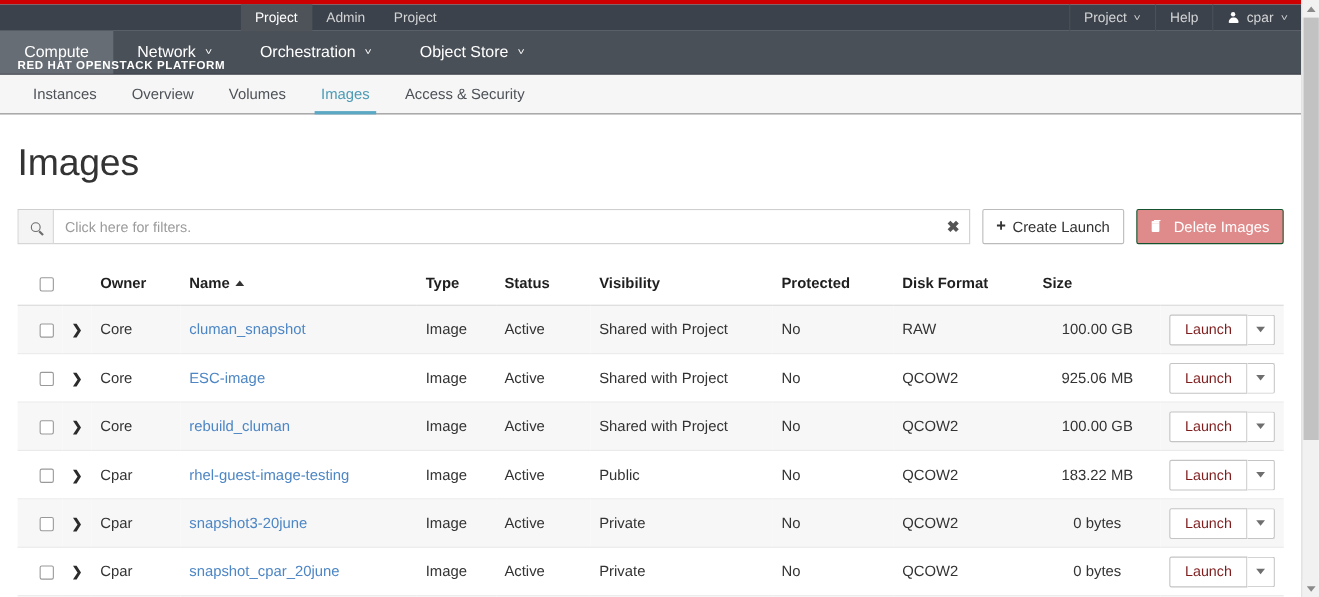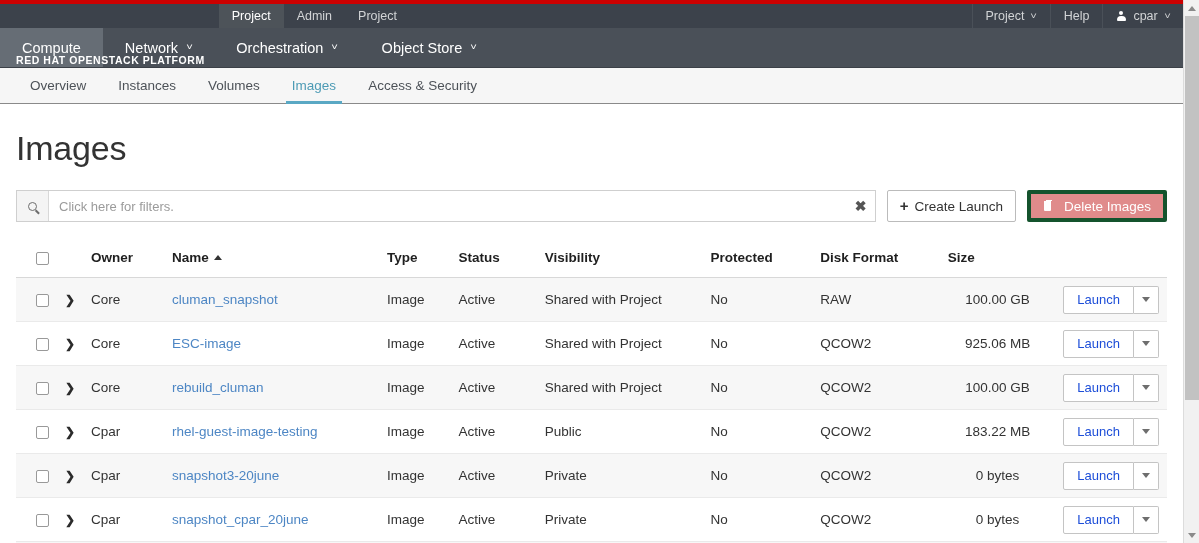--- a/index.html
+++ b/index.html
@@ -248,21 +248,21 @@
     font-family: "Liberation Sans", sans-serif;
   }
   .btn-default {
     background: #ffffff;
     border: 1px solid #bbbbbb;
     color: #333333;
     margin-left: 11px;
   }
   .btn-danger-disabled {
     background: #e08b8b;
-    border: 4px solid #14532d;
+    border: 1px solid #14532d;
     color: #ffffff;
     margin-left: 11px;
     gap: 12px;
   }
   .plus-ico {
     font-weight: bold;
     font-size: 15px;
     line-height: 1;
     position: relative;
     top: -1px;
@@ -360,21 +360,21 @@
     align-items: stretch;
     height: 28px;
   }
   .split-main {
     display: flex; align-items: center; justify-content:center;
     padding: 0 13px;
     background: #fff;
     border: 1px solid #c4c4c4;
     border-radius: 2px 0 0 2px;
     font-size: 13px;
-    color: #1d4ed8;
+    color: #7f1d1d;
     cursor: pointer;
     font-family: "Liberation Sans", sans-serif;
   }
   .split-toggle {
     display: flex; align-items: center; justify-content: center;
     width: 25px;
     background: #fff;
     border: 1px solid #c4c4c4;
     border-left: none;
     border-radius: 0 2px 2px 0;
@@ -470,22 +470,22 @@
         <span>Orchestration</span>
         <span class="chev-down">˅</span>
       </div>
       <div class="nav-item">
         <span>Object Store</span>
         <span class="chev-down">˅</span>
       </div>
     </div>
 
     <div class="tab-strip">
+      <div class="tab">Instances</div>
       <div class="tab">Overview</div>
-      <div class="tab">Instances</div>
       <div class="tab">Volumes</div>
       <div class="tab active">Images</div>
       <div class="tab">Access &amp; Security</div>
     </div>
 
     <div class="body-area">
       <h1 class="page-title">Images</h1>
 
       <div class="toolbar">
         <div class="filter-group">

